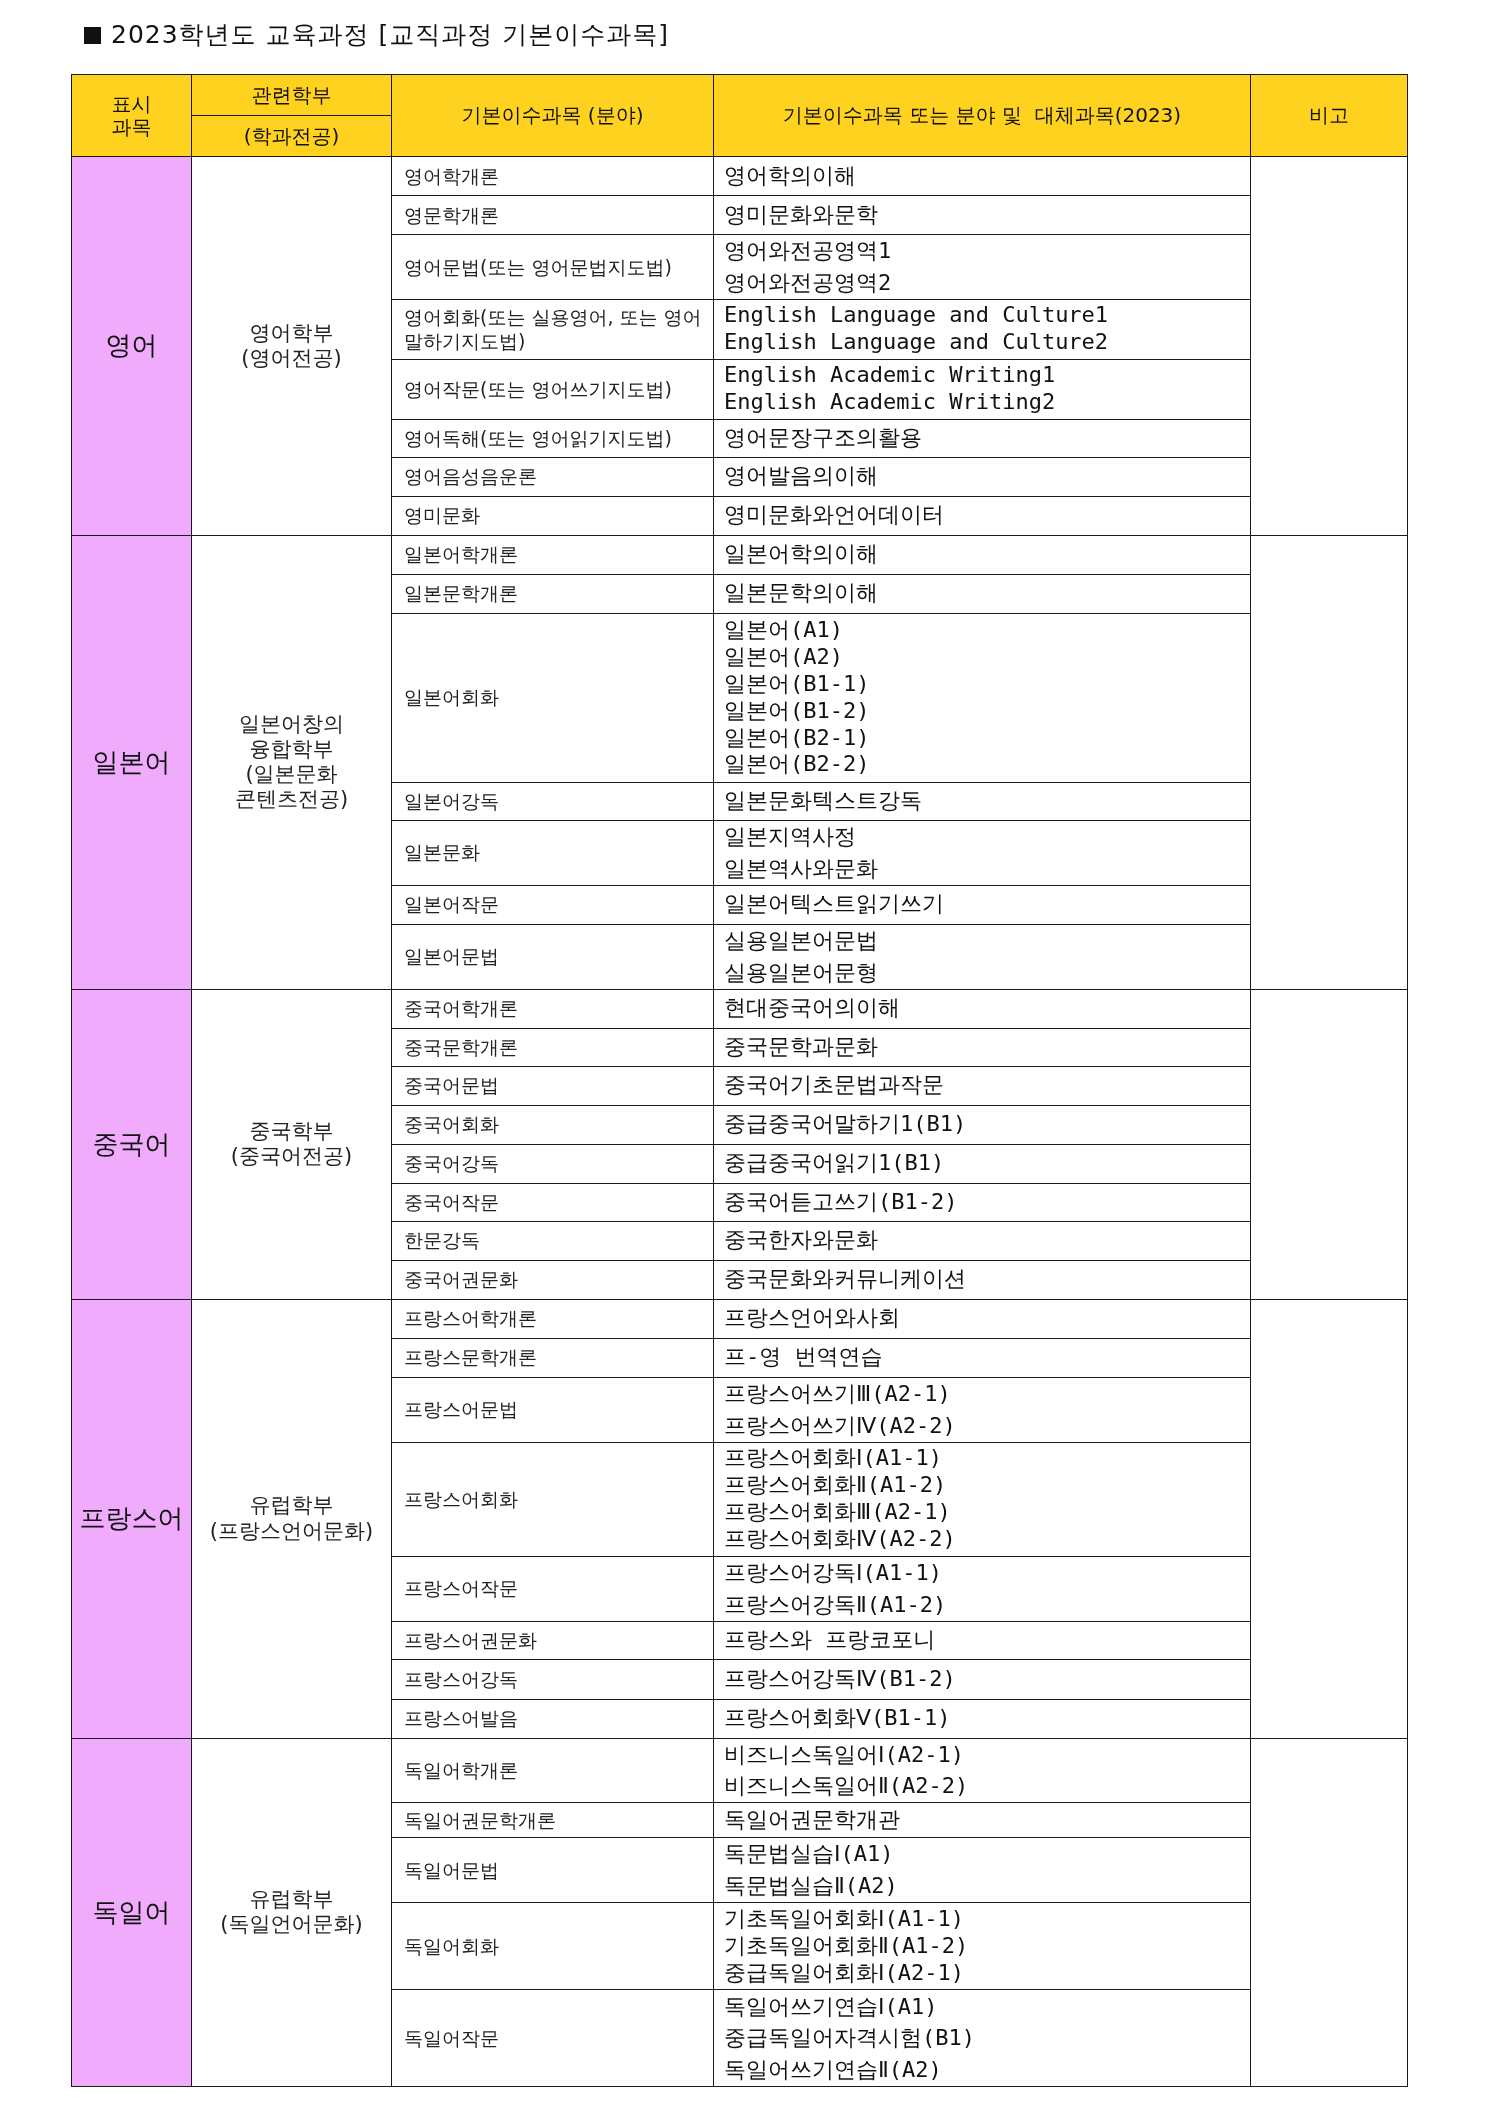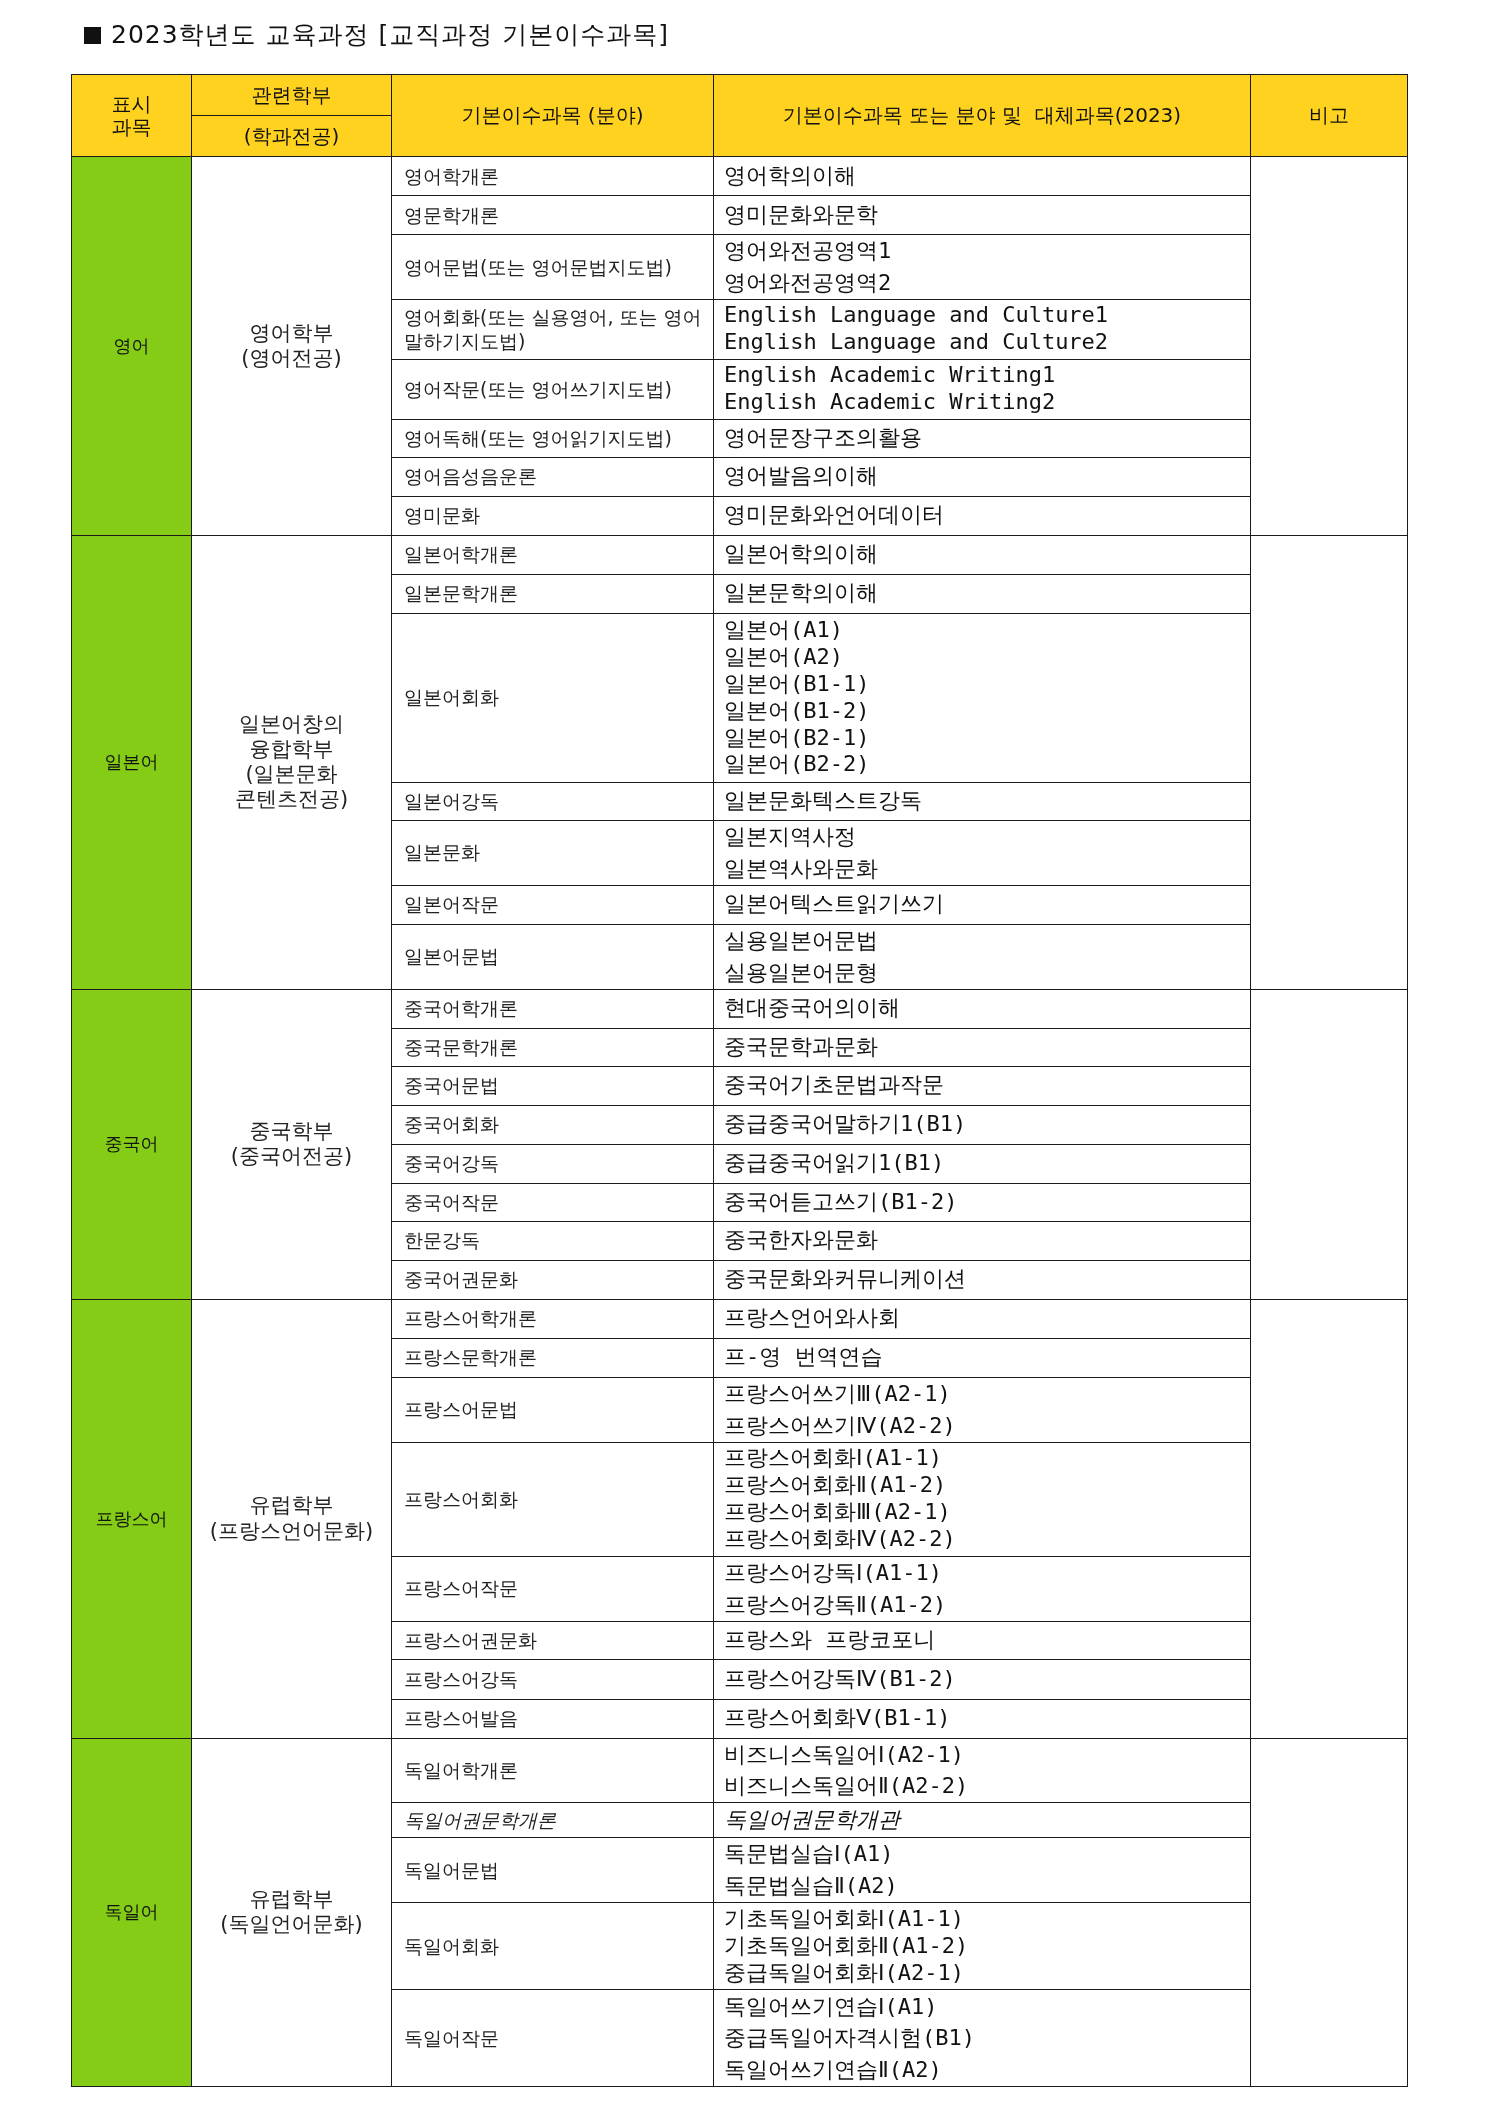--- a/index.html
+++ b/index.html
@@ -12,21 +12,21 @@
   .title .sq { display: inline-block; width: 17px; height: 17px; background: #111; margin-right: 10px; vertical-align: -1px; }
   table.curr {
     position: absolute; left: 71px; top: 74px;
     border-collapse: collapse; table-layout: fixed;
     width: 1336px;
   }
   table.curr td, table.curr th {
     border: 1.5px solid #1a1a1a; padding: 0; vertical-align: middle;
   }
   .hdr { background: #FFD21F; font-weight: normal; font-size: 20px; text-align: center; line-height: 1.15; margin-top: 33px; }
-  .subj { background: #84cc16; font-size: 18px; text-align: center; }
+  .subj { background: #f0abfc; font-size: 26px; text-align: center; }
   .dept { font-size: 21px; text-align: center; line-height: 1.2; color: #222; }
   .basic { font-size: 19px; padding-left: 12px !important; color: #222; line-height: 1.3; }
   .alt { font-family: "DejaVu Sans Mono", monospace; font-size: 22px; padding-left: 10px !important; line-height: 1.22; color: #111; }
   .alt div { white-space: nowrap; }
   .alt.spaced div { line-height: 1.45; }
   .note { }
 </style>
 </head>
 <body>
 
@@ -289,21 +289,21 @@
           <div>유럽학부</div>
           <div>(독일언어문화)</div>
         </td>
         <td class="basic"><span>독일어학개론</span></td>
         <td class="alt spaced">
           <div>비즈니스독일어Ⅰ(A2-1)</div>
           <div>비즈니스독일어Ⅱ(A2-2)</div>
         </td>
         <td class="note" rowspan="5"></td>
       </tr>
-      <tr style="height: 35px; font-style: italic;">
+      <tr style="height: 35px;">
         <td class="basic"><span>독일어권문학개론</span></td>
         <td class="alt">
           <div>독일어권문학개관</div>
         </td>
       </tr>
       <tr style="height: 65px;">
         <td class="basic"><span>독일어문법</span></td>
         <td class="alt spaced">
           <div>독문법실습Ⅰ(A1)</div>
           <div>독문법실습Ⅱ(A2)</div>

